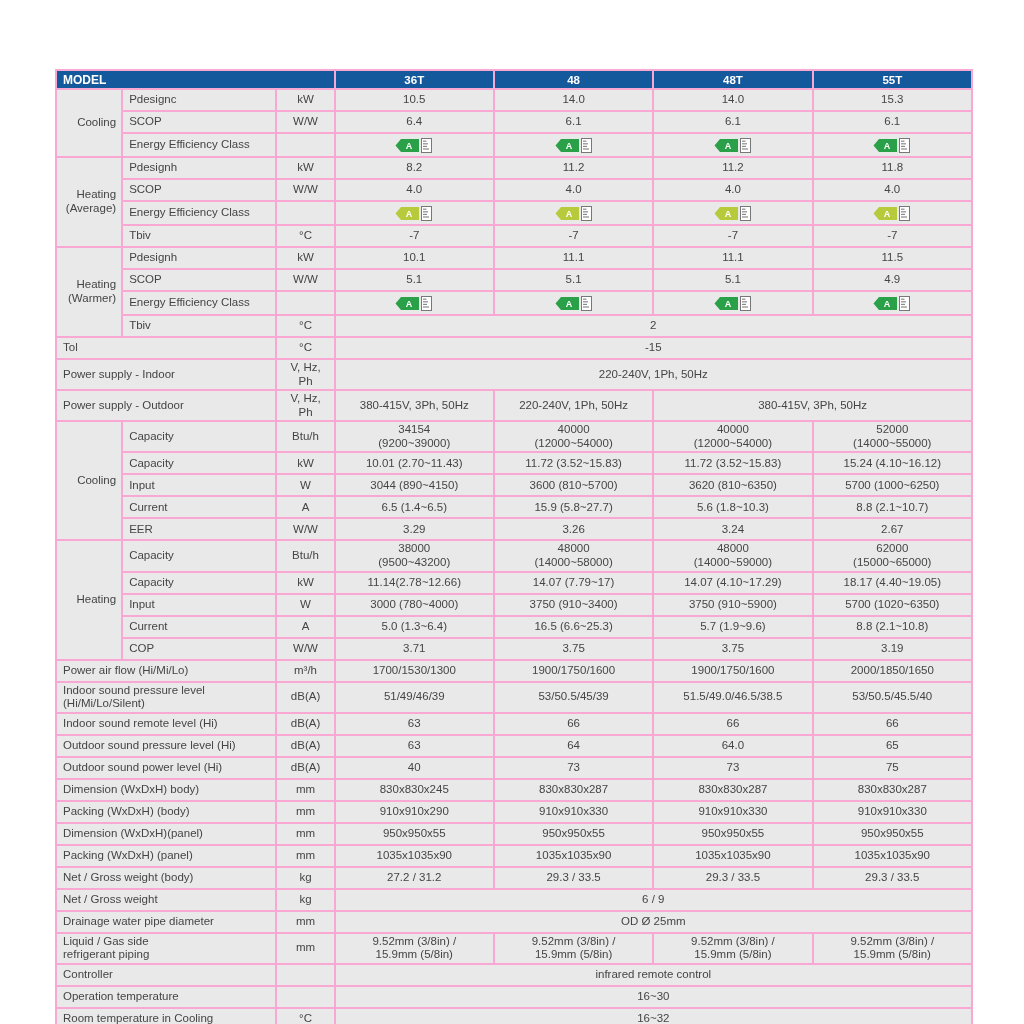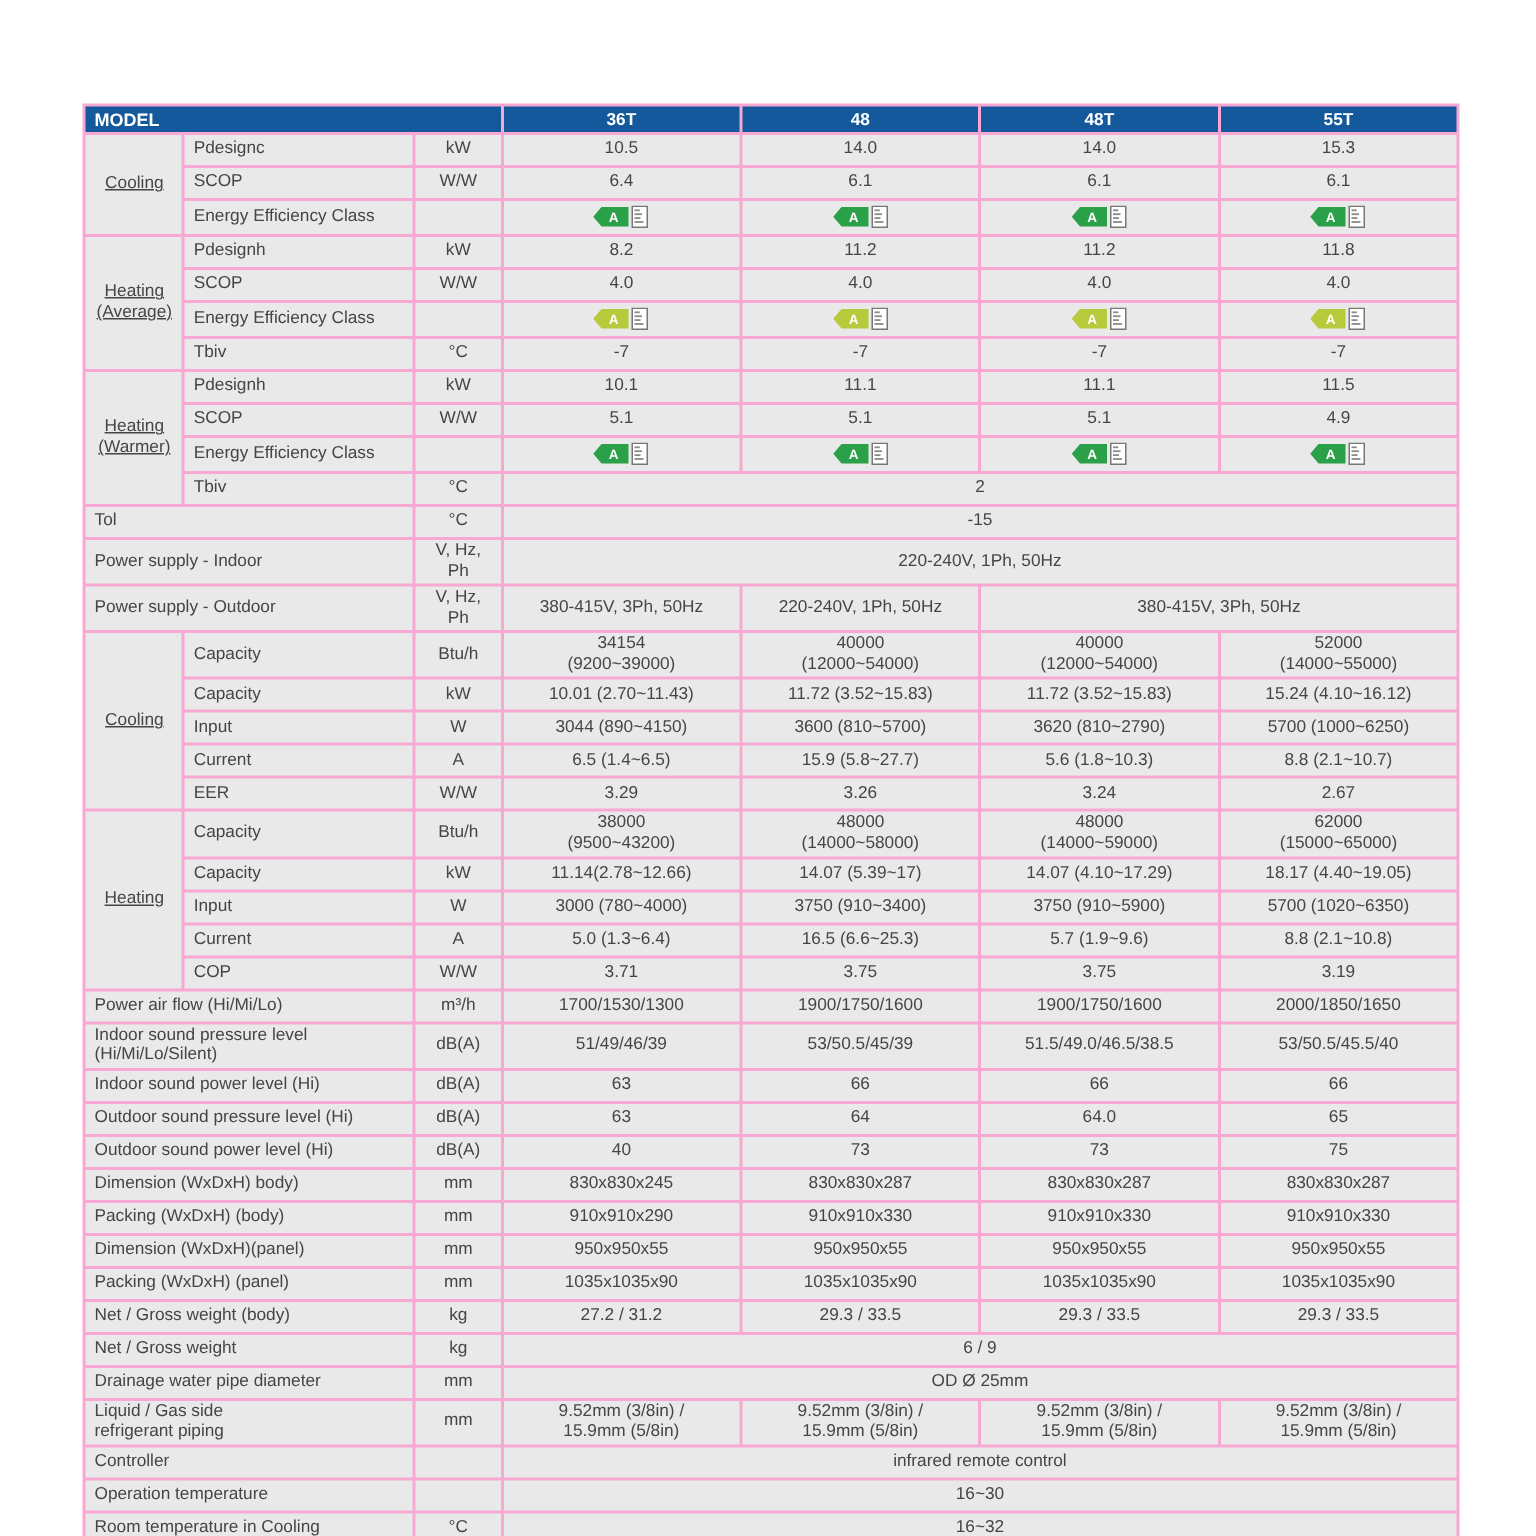--- a/index.html
+++ b/index.html
@@ -5,21 +5,21 @@
   html,body{margin:0;padding:0;background:#fff;}
   .page{position:relative;width:1024px;height:1024px;background:#fff;overflow:hidden;
         font-family:"Liberation Sans","DejaVu Sans",sans-serif;}
   table.spec{position:absolute;left:55px;top:69px;width:918px;table-layout:fixed;
              border-collapse:separate;border-spacing:2px;background:#f9a8d4;}
   th,td{overflow:hidden;vertical-align:middle;}
   th{background:#14599c;color:#ffffff;font-size:11.5px;font-weight:bold;height:15px;padding:1px 4px;}
   th.model{text-align:left;padding-left:6px;font-size:12px;}
   th.colh{text-align:center;}
   td{background:#e9e9e9;color:#454545;font-size:11.5px;height:18px;padding:1px 5px;line-height:1.18;}
-  td.grp{text-align:center;padding-left:6px;text-decoration:underline;}
+  td.grp{text-align:right;padding-left:6px;}
   td.lbl{text-align:left;padding-left:6px;margin-left:10px;}
   td.unit{text-align:center;}
   td.val{text-align:center;}
   tr.eec td{height:20px;}
   .eicon{display:inline-block;vertical-align:middle;line-height:0;}
 </style>
 </head>
 <body>
 
 <div class="page">
@@ -259,21 +259,21 @@
           <td class="val">10.01 (2.70~11.43)</td>
           <td class="val">11.72 (3.52~15.83)</td>
           <td class="val">11.72 (3.52~15.83)</td>
           <td class="val">15.24 (4.10~16.12)</td>
         </tr>
         <tr>
           <td class="lbl">Input</td>
           <td class="unit">W</td>
           <td class="val">3044 (890~4150)</td>
           <td class="val">3600 (810~5700)</td>
-          <td class="val">3620 (810~2790)</td>
+          <td class="val">3620 (810~6350)</td>
           <td class="val">5700 (1000~6250)</td>
         </tr>
         <tr>
           <td class="lbl">Current</td>
           <td class="unit">A</td>
           <td class="val">6.5 (1.4~6.5)</td>
           <td class="val">15.9 (5.8~27.7)</td>
           <td class="val">5.6 (1.8~10.3)</td>
           <td class="val">8.8 (2.1~10.7)</td>
         </tr>
@@ -291,21 +291,21 @@
           <td class="unit">Btu/h</td>
           <td class="val">38000<br>(9500~43200)</td>
           <td class="val">48000<br>(14000~58000)</td>
           <td class="val">48000<br>(14000~59000)</td>
           <td class="val">62000<br>(15000~65000)</td>
         </tr>
         <tr>
           <td class="lbl">Capacity</td>
           <td class="unit">kW</td>
           <td class="val">11.14(2.78~12.66)</td>
-          <td class="val">14.07 (5.39~17)</td>
+          <td class="val">14.07 (7.79~17)</td>
           <td class="val">14.07 (4.10~17.29)</td>
           <td class="val">18.17 (4.40~19.05)</td>
         </tr>
         <tr>
           <td class="lbl">Input</td>
           <td class="unit">W</td>
           <td class="val">3000 (780~4000)</td>
           <td class="val">3750 (910~3400)</td>
           <td class="val">3750 (910~5900)</td>
           <td class="val">5700 (1020~6350)</td>
@@ -336,21 +336,21 @@
         </tr>
         <tr>
           <td class="lbl" colspan="2">Indoor sound pressure level<br>(Hi/Mi/Lo/Silent)</td>
           <td class="unit">dB(A)</td>
           <td class="val">51/49/46/39</td>
           <td class="val">53/50.5/45/39</td>
           <td class="val">51.5/49.0/46.5/38.5</td>
           <td class="val">53/50.5/45.5/40</td>
         </tr>
         <tr>
-          <td class="lbl" colspan="2">Indoor sound power level (Hi)</td>
+          <td class="lbl" colspan="2">Indoor sound remote level (Hi)</td>
           <td class="unit">dB(A)</td>
           <td class="val">63</td>
           <td class="val">66</td>
           <td class="val">66</td>
           <td class="val">66</td>
         </tr>
         <tr>
           <td class="lbl" colspan="2">Outdoor sound pressure level (Hi)</td>
           <td class="unit">dB(A)</td>
           <td class="val">63</td>

